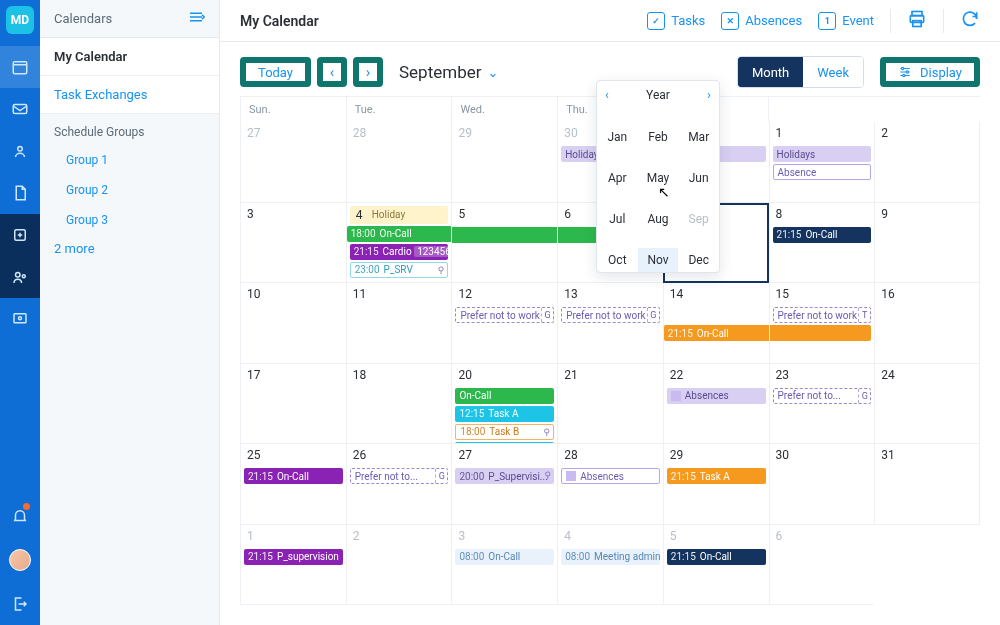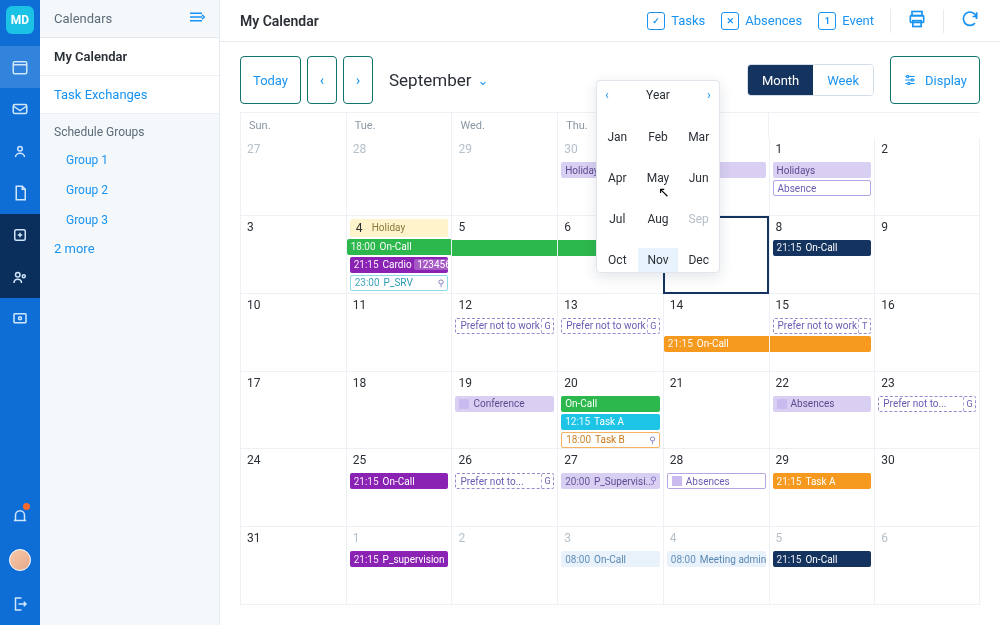--- a/index.html
+++ b/index.html
@@ -32,21 +32,21 @@
 .topbar .title { font-size: 14px; font-weight: 600; color: #2a2f36; }
 .topbar .flex { flex: 1; }
 .topbar .tblink { display: flex; align-items: center; gap: 6px; color: #1893f2; font-size: 13px; cursor: pointer; }
 .topbar .tblink .box { width: 18px; height: 18px; border: 1.5px solid #1893f2; border-radius: 3px; display: flex; align-items: center; justify-content: center; font-size: 9px; color:#1893f2; font-weight:700; }
 .topbar .ticon { color: #1893f2; cursor: pointer; }
 .topbar .ticon svg { width: 20px; height: 20px; }
 .topbar .divider { width: 1px; height: 24px; background: #e6ebf0; }
 
 
 .controls { padding: 14px 20px 8px; display: flex; align-items: center; gap: 6px; }
-.btn { border: 1px solid #0f766e; background: #fff; border-radius: 4px; height: 48px; display: flex; align-items: center; justify-content: center; cursor: pointer; font-size: 13px; color: #2a2f36; }
+.btn { border: 6px solid #0f766e; background: #fff; border-radius: 4px; height: 30px; display: flex; align-items: center; justify-content: center; cursor: pointer; font-size: 13px; color: #2a2f36; }
 .btn.today { padding: 0 12px; color: #1893f2; }
 .btn.arrow { width: 30px; color: #1893f2; font-size: 15px; }
 .month-label { margin-left: 10px; font-size: 17px; color: #2a2f36; display: flex; align-items: center; gap: 6px; cursor: pointer; }
 .month-label .chev { color: #1893f2; font-size: 13px; }
 .controls .flex { flex: 1; }
 .seg { display: inline-flex; border: 1px solid #d5dee6; border-radius: 4px; overflow: hidden; }
 .seg .segbtn { padding: 0 14px; height: 30px; display: flex; align-items: center; font-size: 13px; cursor: pointer; color: #1893f2; background: #fff; }
 .seg .segbtn.active { background: #14335e; color: #fff; }
 .btn.display { padding: 0 12px; gap: 8px; color: #1893f2; margin-left: 10px; }
 .btn.display svg{width:14px;height:14px;}
@@ -349,27 +349,20 @@
           <span class="daynum">16</span>
         </div>
 
       <div class="cell">
           <span class="daynum">17</span>
         </div>
       <div class="cell">
           <span class="daynum">18</span>
         </div>
       <div class="cell">
-          <span class="daynum">19</span>
-        <div class="ev lav">
-            <span class="badge-sq"></span>
-            <span>Conference</span>
-          </div>
-        </div>
-      <div class="cell">
           <span class="daynum">20</span>
         <div class="ev green">
             <span>On-Call</span>
           </div>
         <div class="ev cyan">
             <span class="t">12:15</span>
             <span>Task A</span>
           </div>
         <div class="ev orange-line">
             <span class="t">18:00</span>

